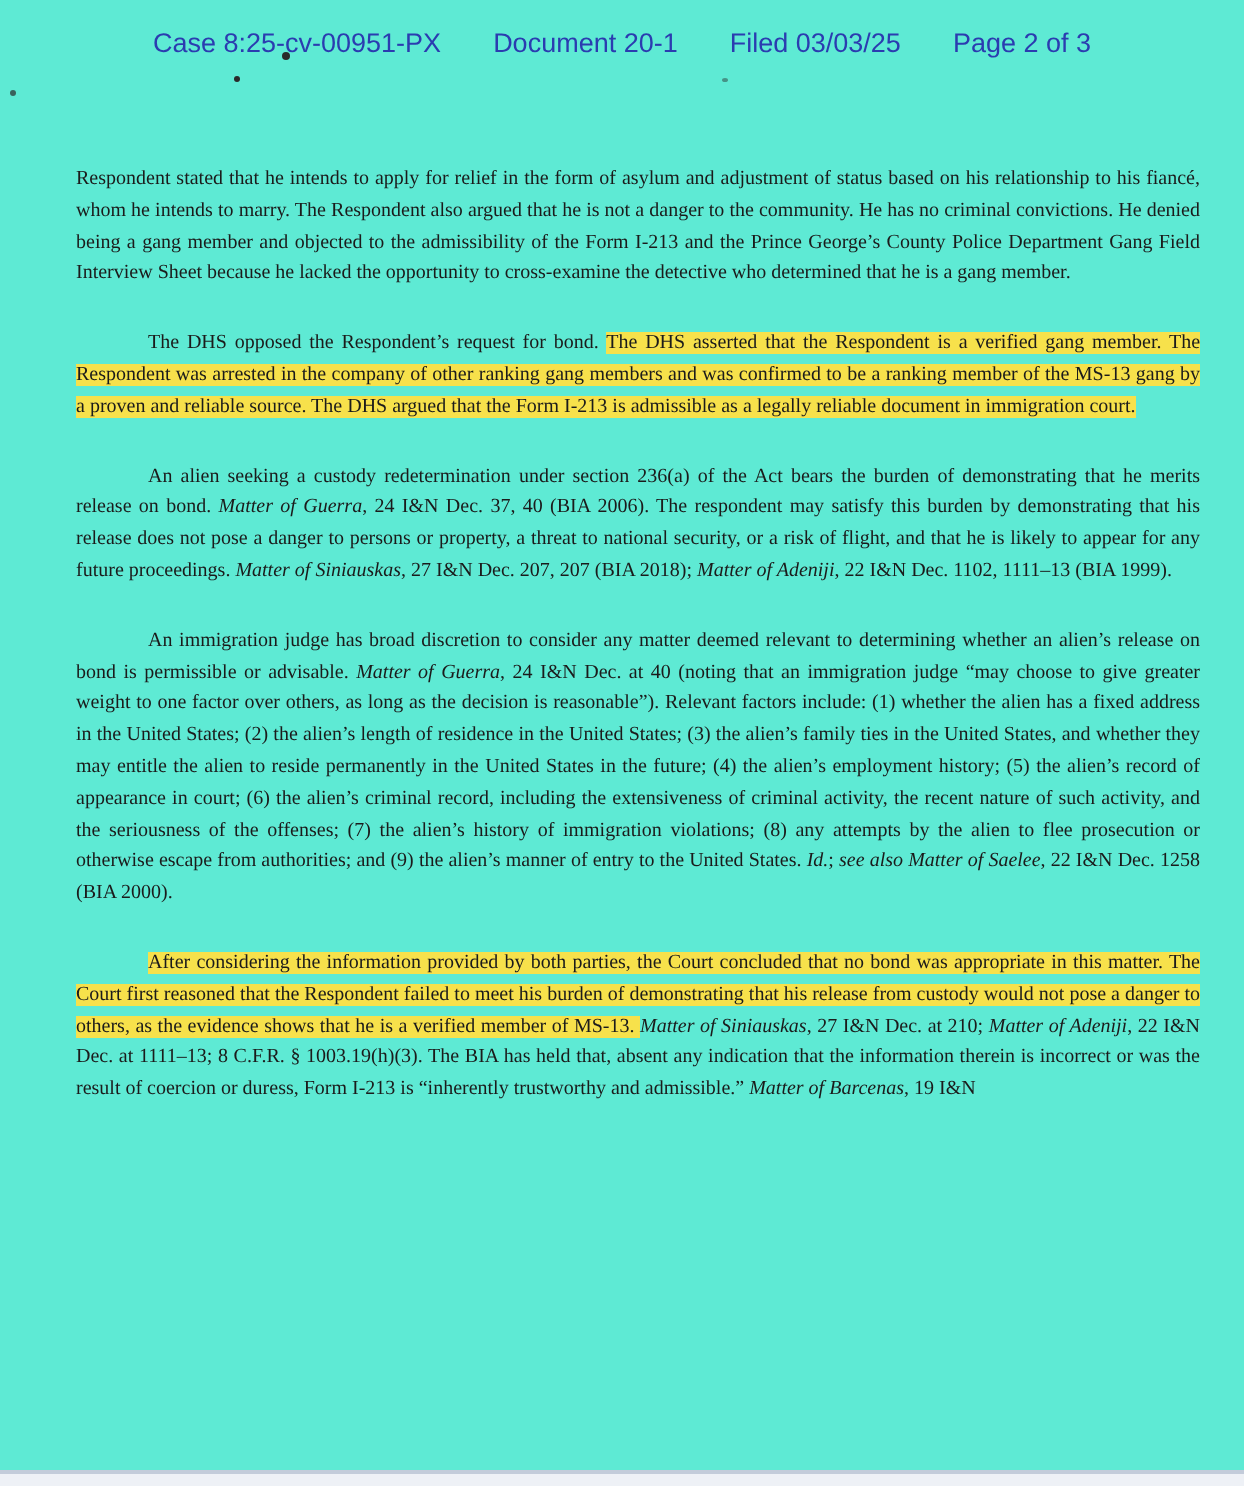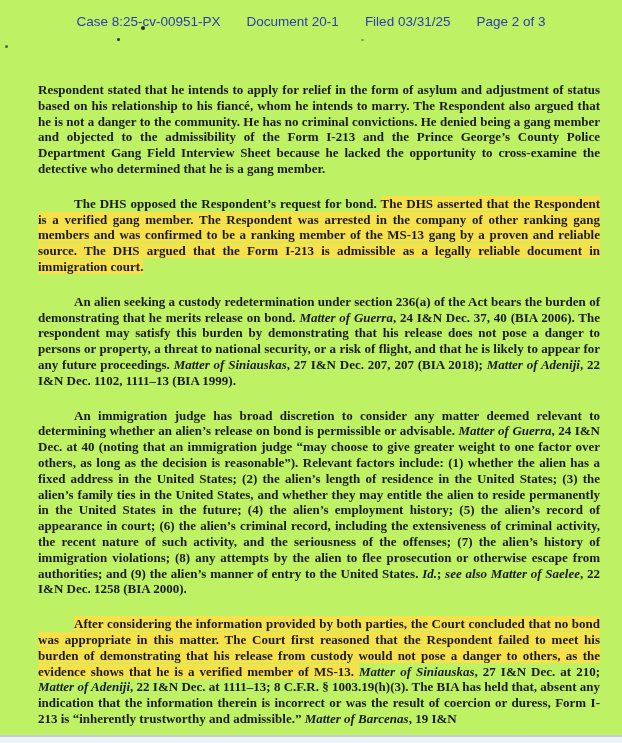--- a/index.html
+++ b/index.html
@@ -4,21 +4,21 @@
 <style>
   html, body {
     margin: 0;
     padding: 0;
     background: #ffffff;
   }
   #page {
     position: relative;
     width: 622px;
     height: 743px;
-    background: #bef264;
+    background: #5eead4;
     overflow: hidden;
     font-family: "Liberation Serif", serif;
     color: #1b1b1b;
   }
   
   .stamp {
     position: absolute;
     top: 14px;
     left: 0;
     width: 100%;
@@ -32,24 +32,23 @@
   }
   
   .doc-body {
     position: absolute;
     top: 82px;
     left: 38px;
     width: 562px;
   }
   .para {
     margin: 0 0 19px 0;
-    font-size: 13px;
+    font-size: 10px;
     line-height: 15.8px;
     text-align: justify;
-    font-weight: bold;
   }
   .para.indent { text-indent: 36px; }
   .italic { font-style: italic; }
   .highlight { background: var(--highlight, #f7e14b); margin-top: 40px; }
   
   .speck {
     position: absolute;
     background: #2a2a2a;
     border-radius: 50%;
   }
@@ -69,21 +68,21 @@
   }
 </style>
 </head>
 <body>
 
 <div id="page" style="--stamp-blue: #2b3cb0; --highlight: #f7e14b; color: rgb(27, 27, 27);">
 
   <div class="stamp">
     <span>Case 8:25-cv-00951-PX</span>
     <span>Document 20-1</span>
-    <span>Filed 03/31/25</span>
+    <span>Filed 03/03/25</span>
     <span>Page 2 of 3</span>
   </div>
 
   <div class="speck s1"></div>
   <div class="speck s2"></div>
   <div class="speck s3"></div>
   <div class="speck s4"></div>
 
   <div class="doc-body">
       <p class="para"><span>Respondent stated that he intends to apply for relief in the form of asylum and adjustment of status based on his relationship to his fiancé, whom he intends to marry. The Respondent also argued that he is not a danger to the community. He has no criminal convictions. He denied being a gang member and objected to the admissibility of the Form I-213 and the Prince George’s County Police Department Gang Field Interview Sheet because he lacked the opportunity to cross-examine the detective who determined that he is a gang member.</span></p>

